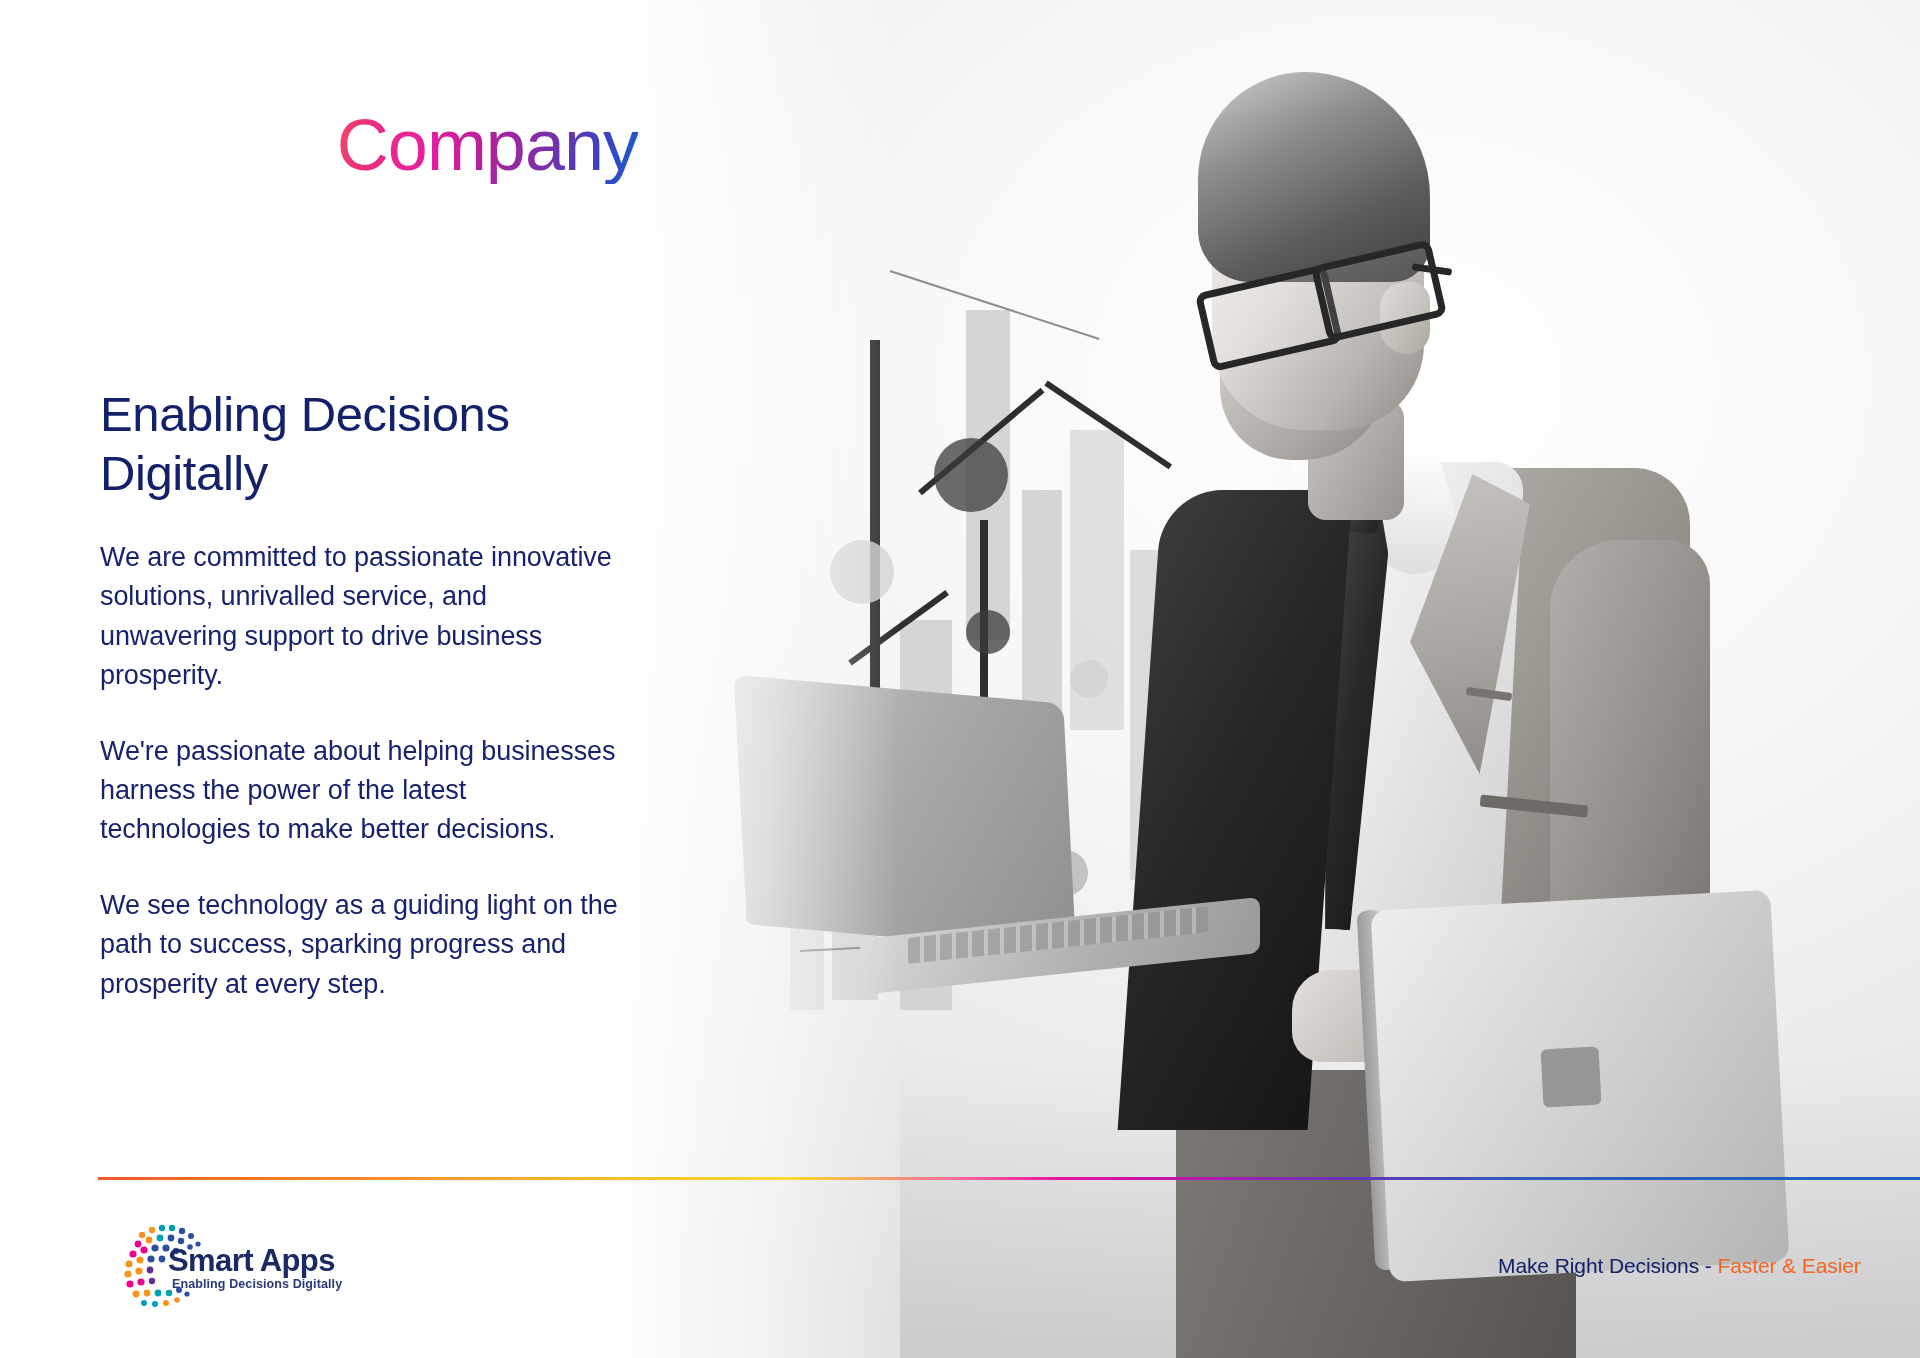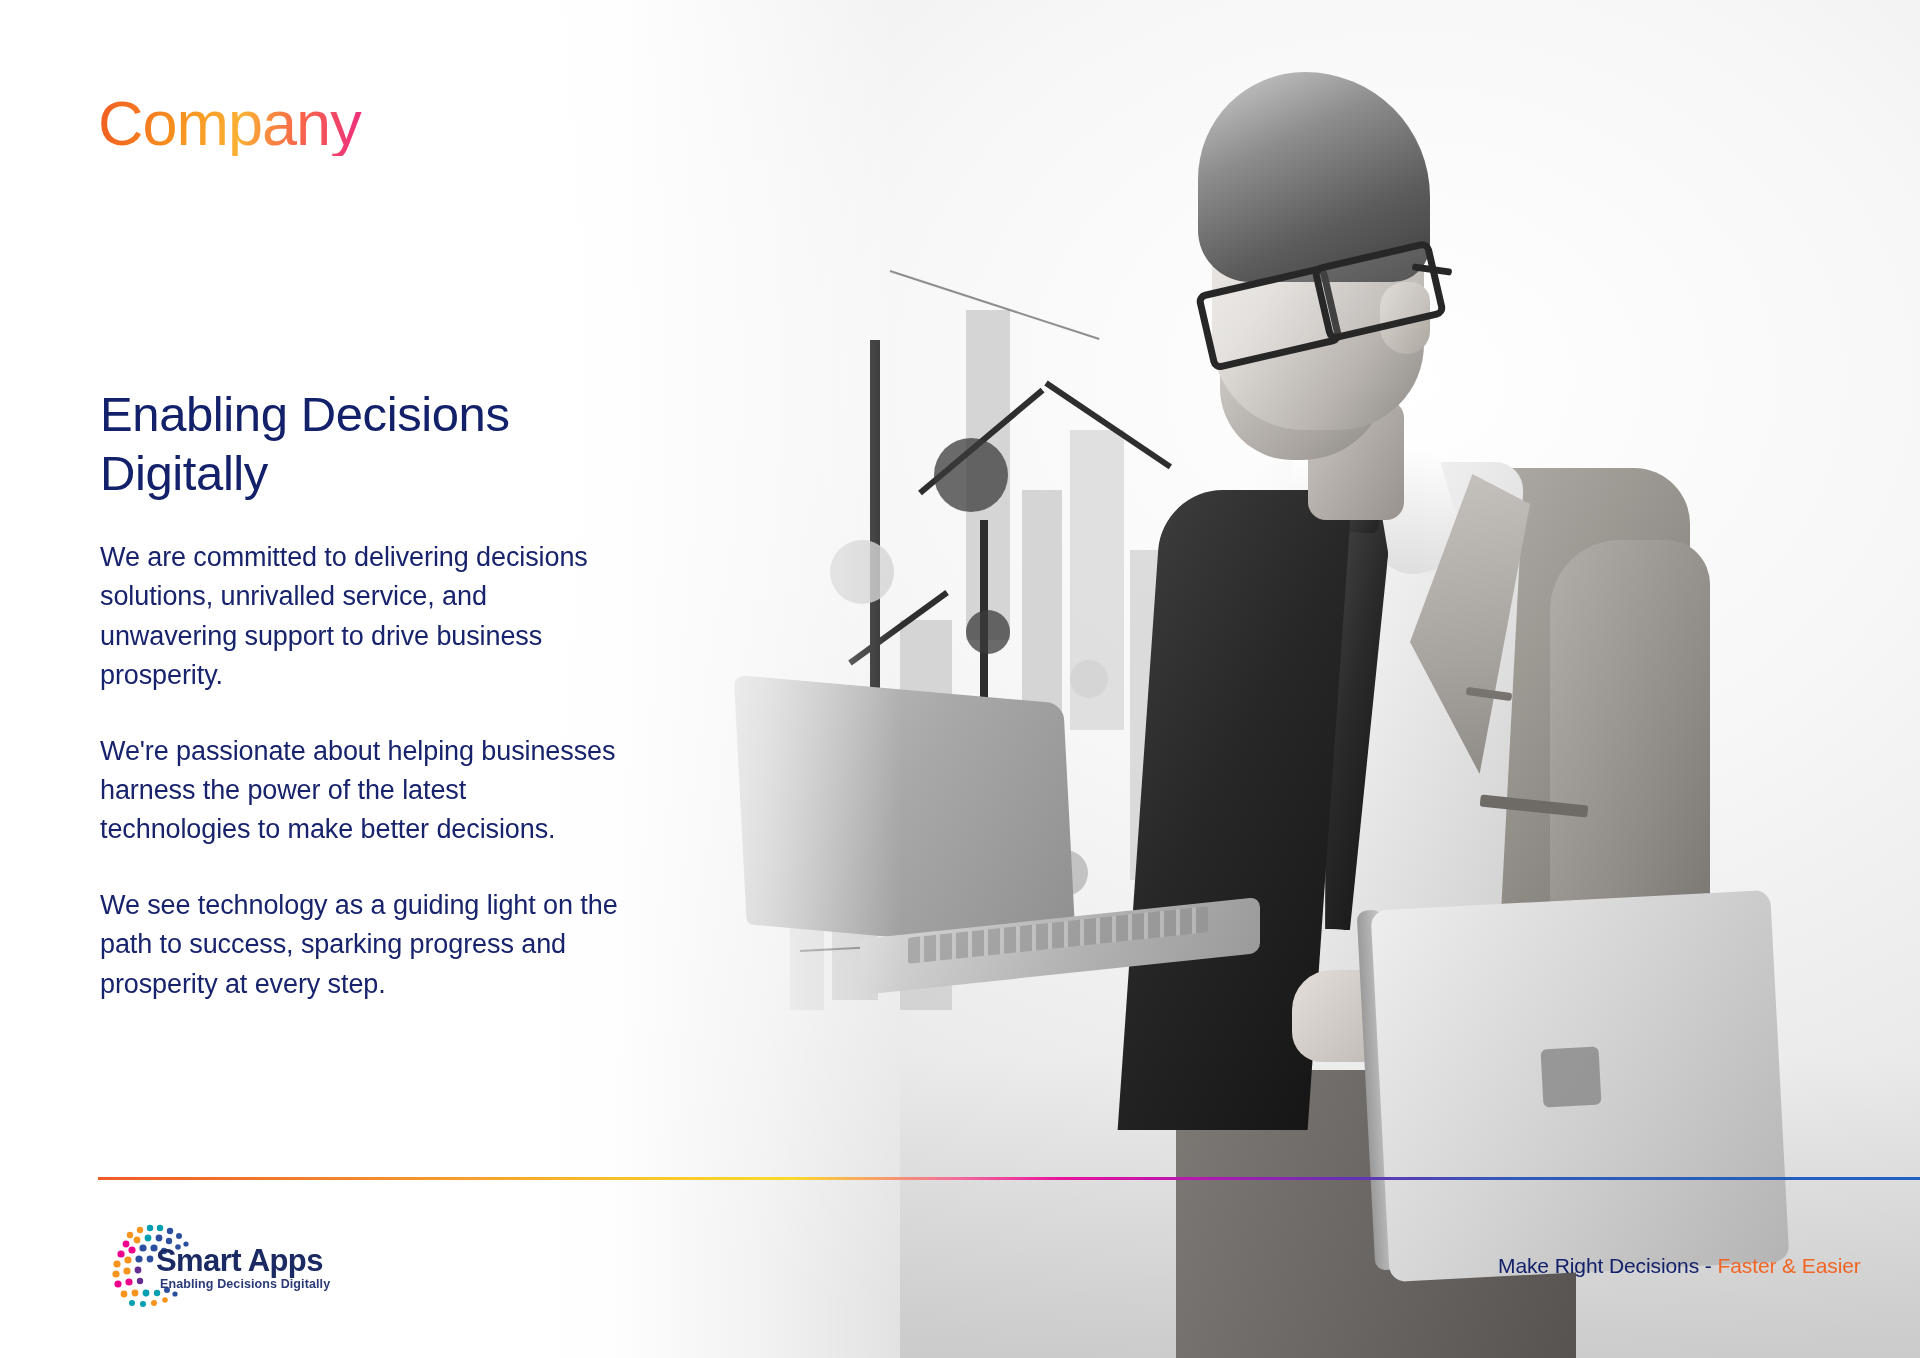--- a/index.html
+++ b/index.html
@@ -249,40 +249,41 @@
   
   .panel {
     position: absolute;
     left: 0; top: 0;
     width: 620px; height: 1358px;
     z-index: 10;
   }
 
   .title {
     position: absolute;
-    left: 98px; top: 48px;
+    left: 98px; top: 60px;
     width: 540px;
-    font-size: 63px;
+    font-size: 72px;
     line-height: 1.05;
     font-weight: 400;
     letter-spacing: -1px;
     background: linear-gradient(100deg,
         #f15a22 0%,
         #f7931e 16%,
         #fbb034 27%,
         #f7644a 38%,
         #ec2f7d 49%,
         #e61fa0 61%,
         #b4219c 71%,
         #7b2fa8 82%,
         #3a43c4 93%,
         #1b5fc8 100%);
     -webkit-background-clip: text;
     background-clip: text;
     color: transparent;
+    text-align: right;
     -webkit-text-fill-color: transparent;
   }
   .title .t-line { display: block; }
 
   .subtitle {
     position: absolute;
     left: 100px; top: 344px;
     width: 530px;
     font-size: 49px;
     line-height: 1.22;
@@ -317,21 +318,21 @@
       #f36d9c 47%,
       #e6129c 53%,
       #b118b2 61%,
       #6a2fb5 68%,
       #2f5bbd 78%,
       #1f62c2 100%);
   }
 
   .logo-wrap {
     position: absolute;
-    left: 100px; top: 1213px;
+    left: 112px; top: 1213px;
     width: 206px; height: 108px;
     z-index: 11;
   }
   .logo-swirl { position: absolute; left: 0; top: 0; width: 104px; height: 104px; }
   .logo-text {
     position: absolute; left: 56px; top: 30px;
     font-size: 31px; font-weight: 700;
     color: #1b2a63; letter-spacing: -0.6px;
     white-space: nowrap;
   }
@@ -440,21 +441,21 @@
 
   <div class="panel">
 
     <h1 class="title">
       <span class="t-line">Company</span>
     </h1>
 
     <h2 class="subtitle">Enabling Decisions Digitally</h2>
 
     <div class="body-copy">
-      <p>We are committed to delivering decisions solutions, unrivalled service, and unwavering support to drive business prosperity.</p>
+      <p>We are committed to passionate innovative solutions, unrivalled service, and unwavering support to drive business prosperity.</p>
       <p>We're passionate about helping businesses harness the power of the latest technologies to make better decisions.</p>
       <p>We see technology as a guiding light on the path to success, sparking progress and prosperity at every step.</p>
     </div>
 
   </div>
 
   <div class="rule"></div>
 
   <div class="logo-wrap">
     <svg class="logo-swirl" viewBox="0 0 104 104">

